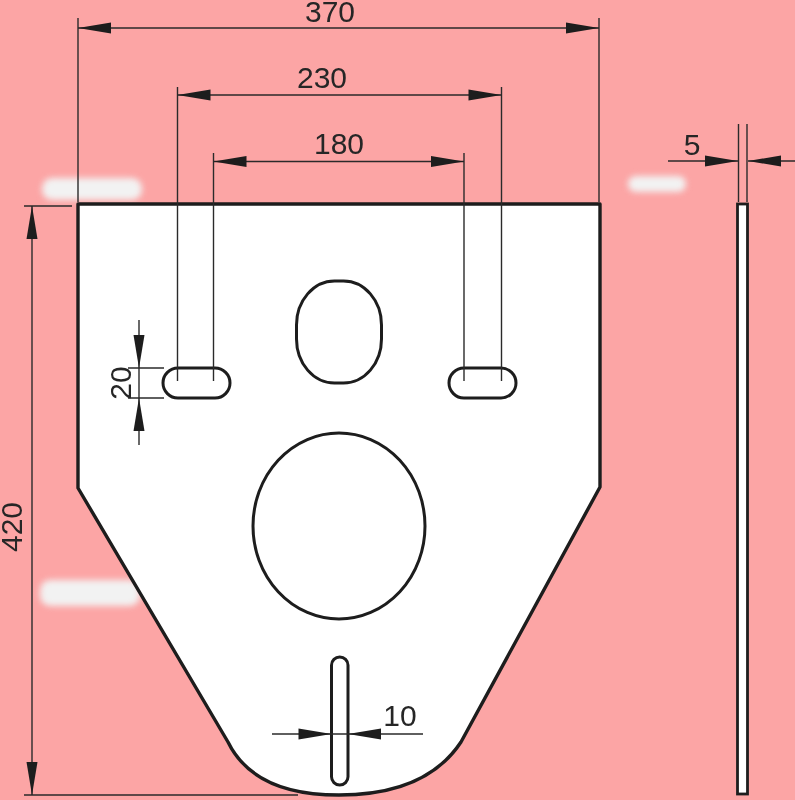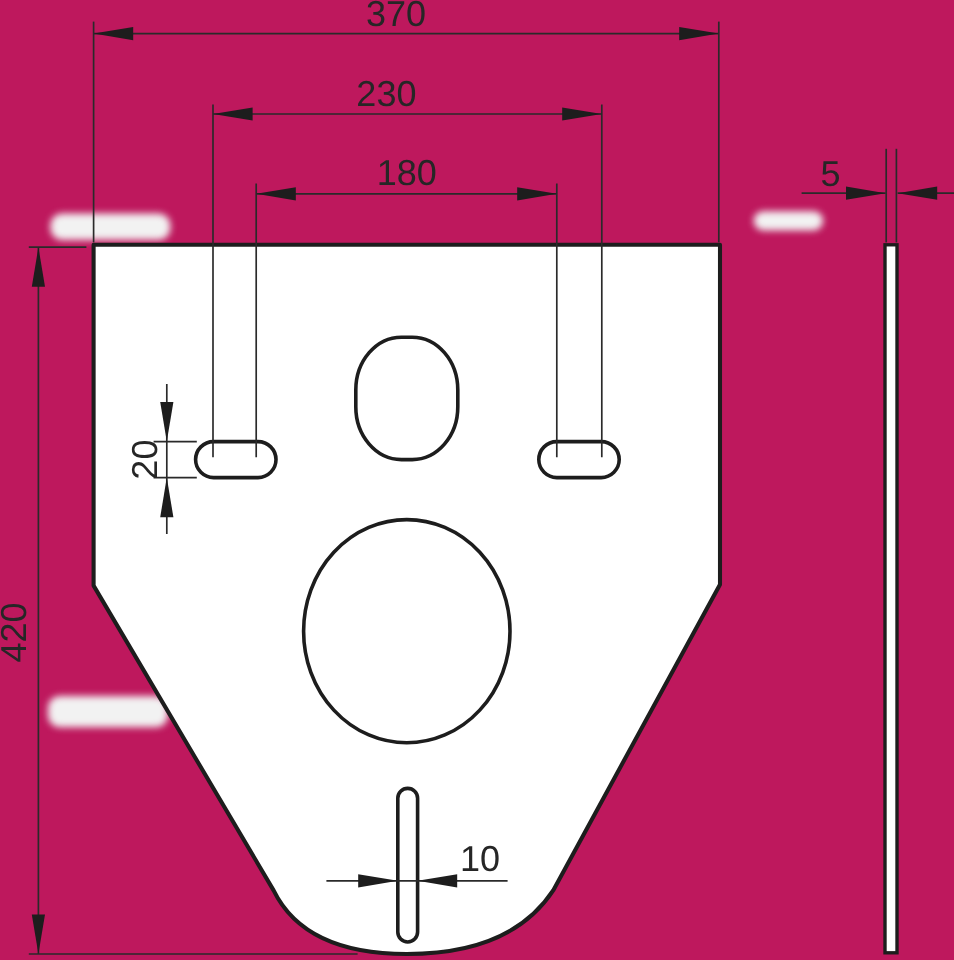--- a/index.html
+++ b/index.html
@@ -1,16 +1,16 @@
 <!DOCTYPE html>
 <html><head>
 <meta charset="utf-8">
 <style>
   html,body{margin:0;padding:0;background:#ffffff;}
-  .stage{position:relative;width:795px;height:800px;background:#be185d;overflow:hidden;
+  .stage{position:relative;width:795px;height:800px;background:#fca5a5;overflow:hidden;
          font-family:"Liberation Sans", sans-serif;}
   .smudge{position:absolute;background:#f2f2f2;border-radius:10px;filter:blur(3px);}
   svg{position:absolute;left:0;top:0;}
   .hole{fill:#ffffff;stroke:#1d1d1d;stroke-width:3;}
   .plate{fill:#ffffff;stroke:#1d1d1d;stroke-width:3.4;stroke-linejoin:round;}
   .thin{fill:none;stroke:#2a2a2a;stroke-width:1.4;}
   .arrow{fill:#1d1d1d;stroke:none;}
   .dimtext{font-family:"Liberation Sans", sans-serif;font-size:30px;fill:#262626;}
 </style>
 </head>

